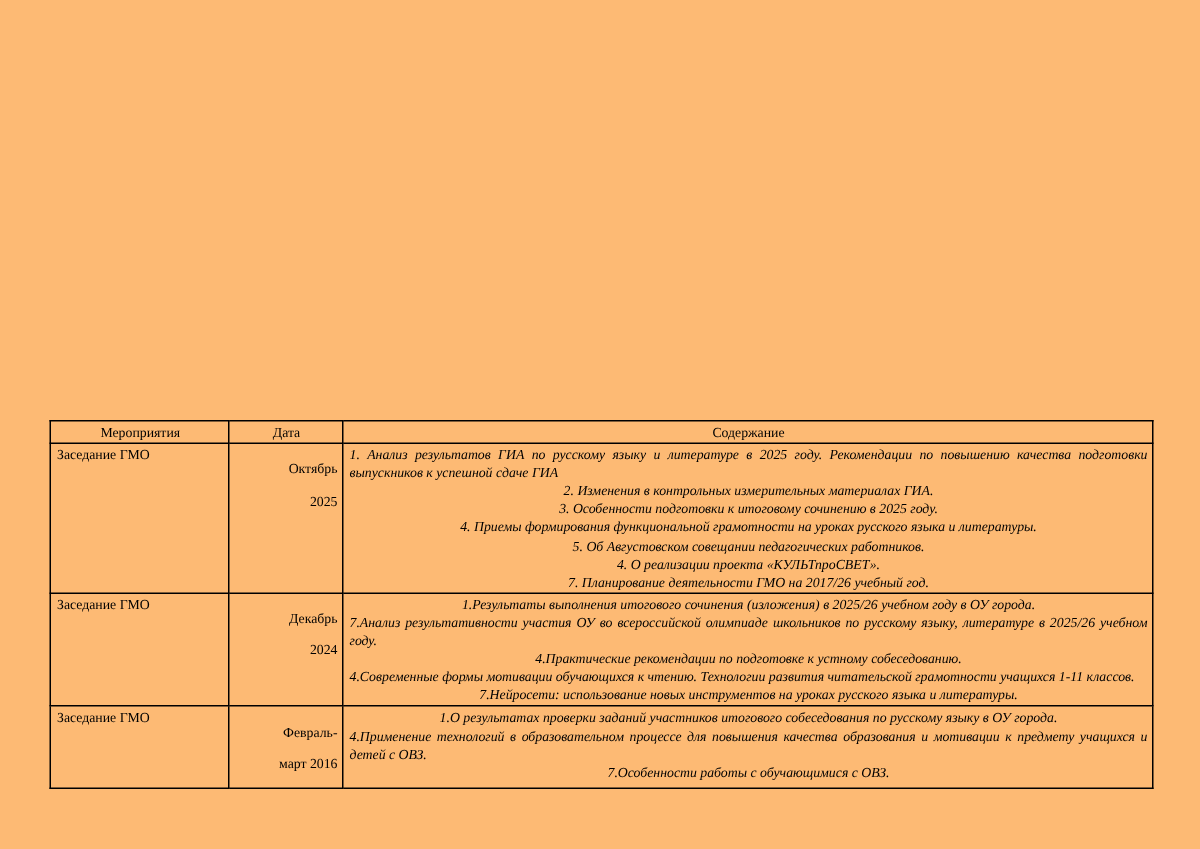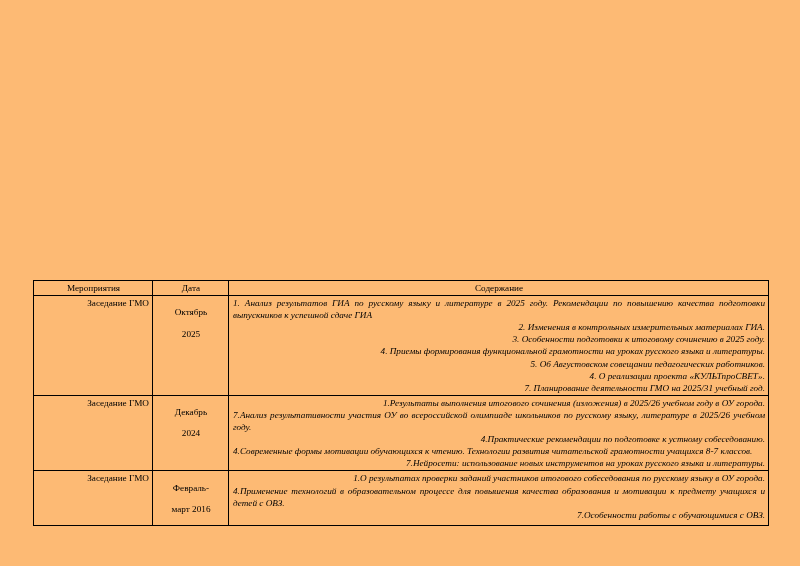--- a/index.html
+++ b/index.html
@@ -50,40 +50,40 @@
   .col-content { width: 540px; }
 
   .hdr {
     text-align: center;
     height: 12px;
     padding-top: 0px;
     padding-bottom: 0px;
   }
 
   .cell-event {
-    text-align: right;
+    text-align: left;
     font-family: Liberation Serif, serif;
   }
   .cell-date {
-    text-align: center;
+    text-align: right;
   }
   .cell-content {
     text-align: justify;
     text-justify: inter-word;
     padding-right: 5px;
   }
   .cell-content p {
     margin: 0;
     padding: 0;
     text-align: justify;
     font-style: italic;
   }
   .cell-content p.last-line,
   .cell-content p.nojust {
-    text-align: right;
+    text-align: center;
   }
 
   
   .cell-content p.just2 {
     text-align: justify;
     text-align-last: left;
   }
 </style>
 </head>
 <body>
@@ -111,35 +111,35 @@
           <p class="nojust">Октябрь</p>
           <p class="nojust">2025</p>
         </td>
         <td class="cell-content">
           <p class="just2">1.   Анализ  результатов  ГИА  по  русскому  языку  и  литературе  в  2025  году.  Рекомендации  по  повышению  качества подготовки выпускников к успешной сдаче ГИА</p>
           <p class="nojust">2.   Изменения в контрольных измерительных материалах ГИА.</p>
           <p class="nojust">3.   Особенности подготовки к итоговому сочинению в 2025 году.</p>
           <p class="nojust">4. Приемы формирования функциональной грамотности на уроках русского языка и литературы.</p>
           <p class="nojust">5. Об Августовском совещании педагогических работников.</p>
           <p class="nojust">4. О реализации проекта «КУЛЬТпроСВЕТ».</p>
-          <p class="nojust">7. Планирование деятельности ГМО на 2025/31 учебный год.</p>
+          <p class="nojust">7. Планирование деятельности ГМО на 2017/26 учебный год.</p>
         </td>
       </tr>
 
       <tr>
         <td class="cell-event">Заседание ГМО</td>
         <td class="cell-date">
           <p class="nojust">Декабрь</p>
           <p class="nojust">2024</p>
         </td>
         <td class="cell-content">
           <p class="nojust">1.Результаты выполнения итогового сочинения (изложения) в 2025/26 учебном году в ОУ города.</p>
           <p class="just2">7.Анализ  результативности  участия  ОУ  во  всероссийской  олимпиаде  школьников  по  русскому  языку,  литературе  в 2025/26 учебном году.</p>
           <p class="nojust">4.Практические рекомендации по подготовке к устному собеседованию.</p>
-          <p class="just2">4.Современные формы мотивации обучающихся к чтению. Технологии развития читательской грамотности учащихся 8-7 классов.</p>
+          <p class="just2">4.Современные формы мотивации обучающихся к чтению. Технологии развития читательской грамотности учащихся 1-11 классов.</p>
           <p class="nojust">7.Нейросети: использование новых инструментов на уроках русского языка и литературы.</p>
         </td>
       </tr>
 
       <tr>
         <td class="cell-event">Заседание ГМО</td>
         <td class="cell-date">
           <p class="nojust">Февраль-</p>
           <p class="nojust">март 2016</p>
         </td>

